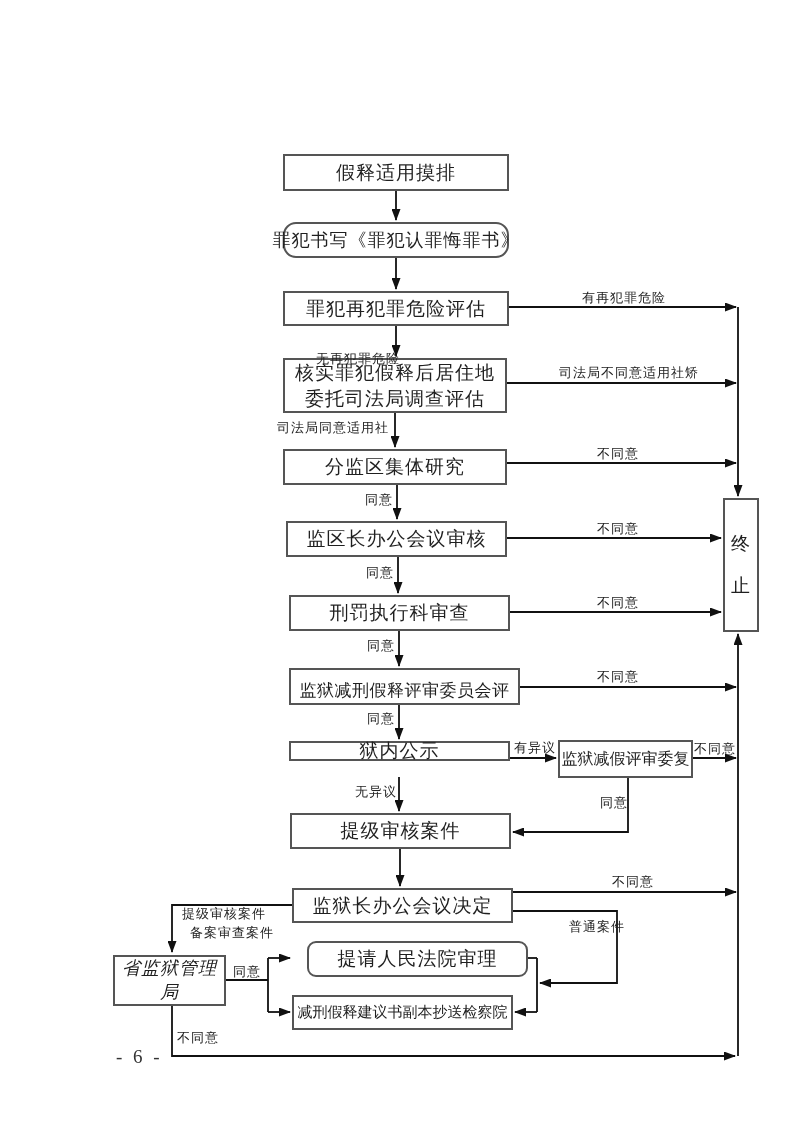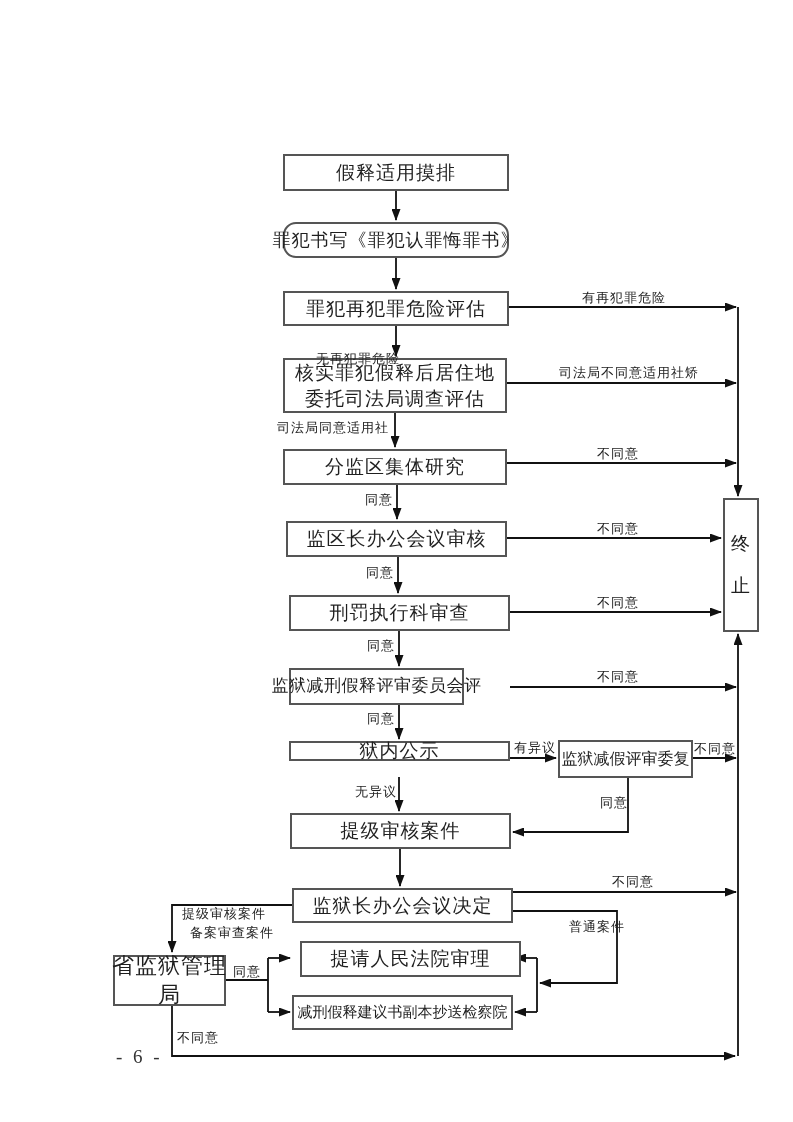--- a/index.html
+++ b/index.html
@@ -123,49 +123,49 @@
   </div>
 
   <div class="node" style="left:286px;top:521px;width:221px;height:36px;">
     <span>监区长办公会议审核</span>
   </div>
 
   <div class="node" style="left:289px;top:595px;width:221px;height:36px;">
     <span>刑罚执行科审查</span>
   </div>
 
-  <div class="node" style="left:289px;top:668px;width:175px;height:37px;font-size:17px;letter-spacing:0.5px;">
+  <div class="node" style="left:289px;top:668px;width:231px;height:37px;font-size:17px;letter-spacing:0.5px;justify-content:flex-end;">
     <span>监狱减刑假释评审委员会评</span>
   </div>
 
   <div class="node" style="left:289px;top:741px;width:221px;height:20px;">
     <span>狱内公示</span>
   </div>
 
   <div class="node" style="left:290px;top:813px;width:221px;height:36px;">
     <span>提级审核案件</span>
   </div>
 
   <div class="node" style="left:292px;top:888px;width:221px;height:35px;">
     <span>监狱长办公会议决定</span>
   </div>
 
-  <div class="node" style="left:300px;top:941px;width:221px;height:36px;">
+  <div class="node" style="left:307px;top:941px;width:221px;height:36px;border-radius:9px;">
     <span>提请人民法院审理</span>
   </div>
 
   <div class="node" style="left:292px;top:995px;width:221px;height:35px;font-size:15px;letter-spacing:0;">
     <span>减刑假释建议书副本抄送检察院</span>
   </div>
 
   <div class="node" style="left:558px;top:740px;width:135px;height:38px;font-size:16px;letter-spacing:0;">
     <span>监狱减假评审委复</span>
   </div>
 
-  <div class="node" style="left:113px;top:955px;width:113px;height:51px;font-size:22px;line-height:1.3;">
+  <div class="node" style="left:113px;top:955px;width:113px;height:51px;font-size:18px;line-height:1.3;font-style:italic;">
     <span>省监狱管理</span>
     <span>局</span>
   </div>
 
   <div class="node vtext" style="left:723px;top:498px;width:36px;height:134px;font-size:19px;">
     <span>终</span>
     <span>止</span>
   </div>
 
   <span class="lbl" style="left:582px;top:289px;">有再犯罪危险</span>

